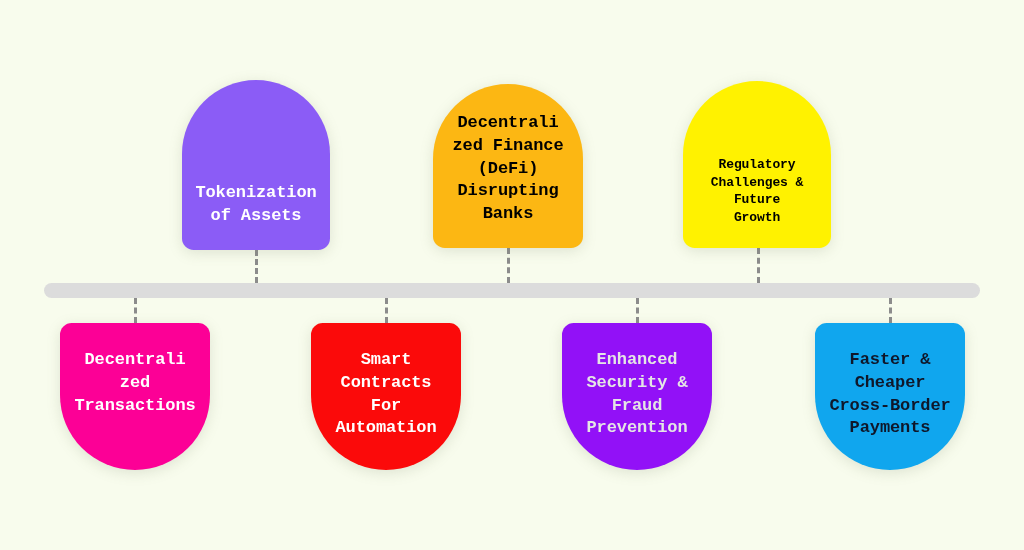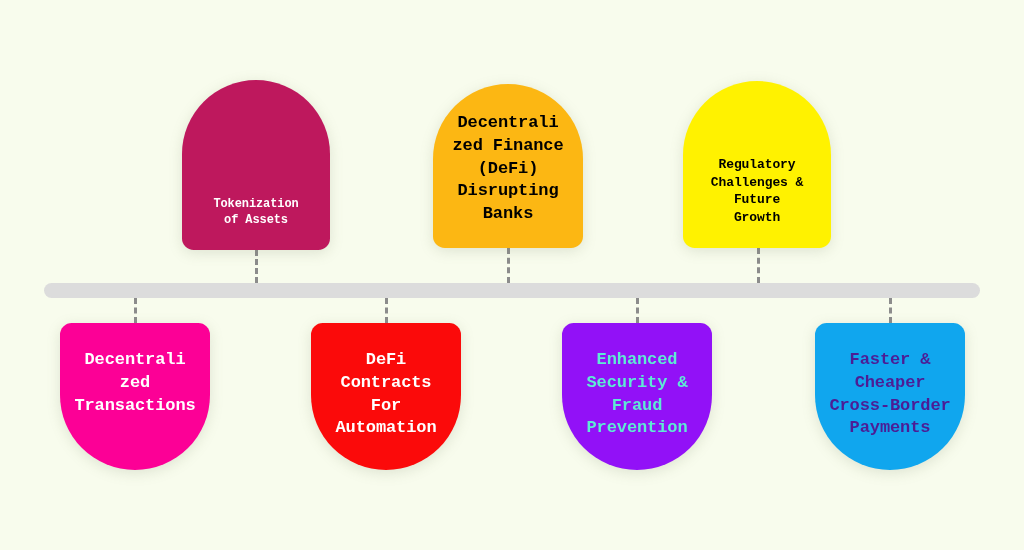--- a/index.html
+++ b/index.html
@@ -86,21 +86,21 @@
       <div class="connector" style="left: 757px; top: 248px; height: 35px; border-left-color: rgb(140, 140, 140);"></div>
     </div>
   <div id="bottom-connectors">
       <div class="connector" style="left: 134px; top: 298px; height: 25px; border-left-color: rgb(140, 140, 140);"></div>
       <div class="connector" style="left: 385px; top: 298px; height: 25px; border-left-color: rgb(140, 140, 140);"></div>
       <div class="connector" style="left: 636px; top: 298px; height: 25px; border-left-color: rgb(140, 140, 140);"></div>
       <div class="connector" style="left: 889px; top: 298px; height: 25px; border-left-color: rgb(140, 140, 140);"></div>
     </div>
 
   <div id="top-cards">
-      <div class="card card-top" style="left: 182px; top: 80px; width: 148px; height: 170px; background: #be185d; color: rgb(255, 255, 255); font-size: 12px;">
+      <div class="card card-top" style="left: 182px; top: 80px; width: 148px; height: 170px; background: #8b5cf6; color: rgb(255, 255, 255); font-size: 17px;">
         <span class="card-label">Tokenization
 of Assets</span>
       </div>
       <div class="card card-top" style="left: 433px; top: 84px; width: 150px; height: 164px; background: rgb(252, 183, 19); color: rgb(0, 0, 0); font-size: 17px;">
         <span class="card-label">Decentrali
 zed Finance
 (DeFi)
 Disrupting
 Banks</span>
       </div>
@@ -111,31 +111,31 @@
 Growth</span>
       </div>
     </div>
   <div id="bottom-cards">
       <div class="card card-bottom" style="left: 60px; top: 323px; width: 150px; height: 147px; background: rgb(252, 0, 150); color: rgb(255, 255, 255); font-size: 17px;">
         <span class="card-label">Decentrali
 zed
 Transactions</span>
       </div>
       <div class="card card-bottom" style="left: 311px; top: 323px; width: 150px; height: 147px; background: rgb(251, 10, 10); color: rgb(255, 255, 255); font-size: 17px;">
-        <span class="card-label">DeFi
+        <span class="card-label">Smart
 Contracts For
 Automation</span>
       </div>
-      <div class="card card-bottom" style="left: 562px; top: 323px; width: 150px; height: 147px; background: rgb(146, 17, 247); color: #5eead4; font-size: 17px;">
+      <div class="card card-bottom" style="left: 562px; top: 323px; width: 150px; height: 147px; background: rgb(146, 17, 247); color: #e5e5e5; font-size: 17px;">
         <span class="card-label">Enhanced
 Security &amp;
 Fraud
 Prevention</span>
       </div>
-      <div class="card card-bottom" style="left: 815px; top: 323px; width: 150px; height: 147px; background: rgb(16, 166, 238); color: #4c1d95; font-size: 17px;">
+      <div class="card card-bottom" style="left: 815px; top: 323px; width: 150px; height: 147px; background: rgb(16, 166, 238); color: #0f172a; font-size: 17px;">
         <span class="card-label">Faster &amp;
 Cheaper
 Cross-Border
 Payments</span>
       </div>
     </div>
 
 </div>
 
 </body></html>

